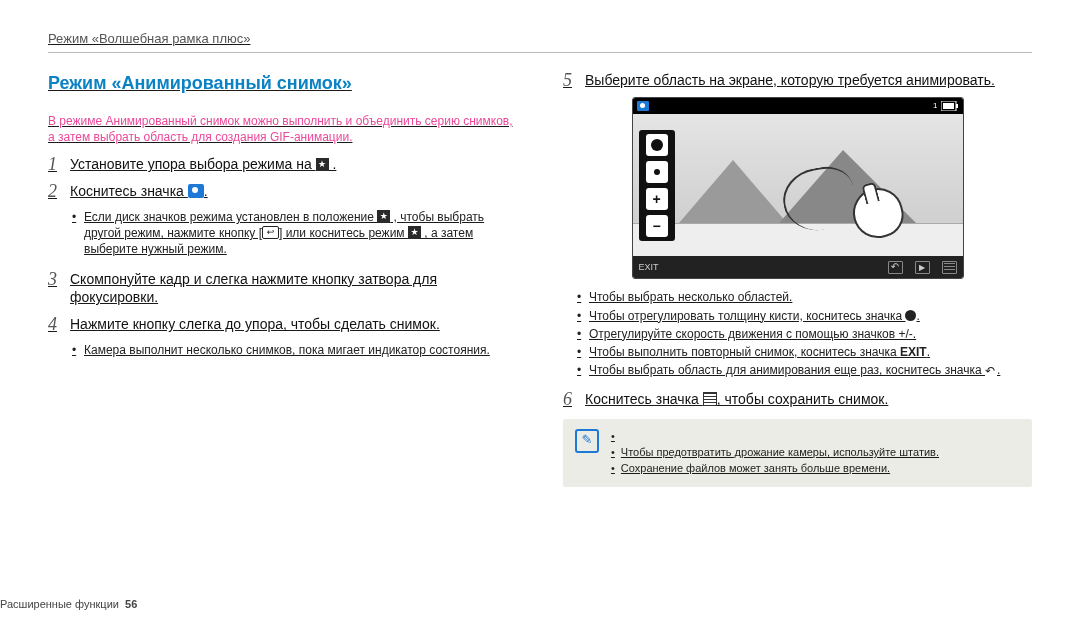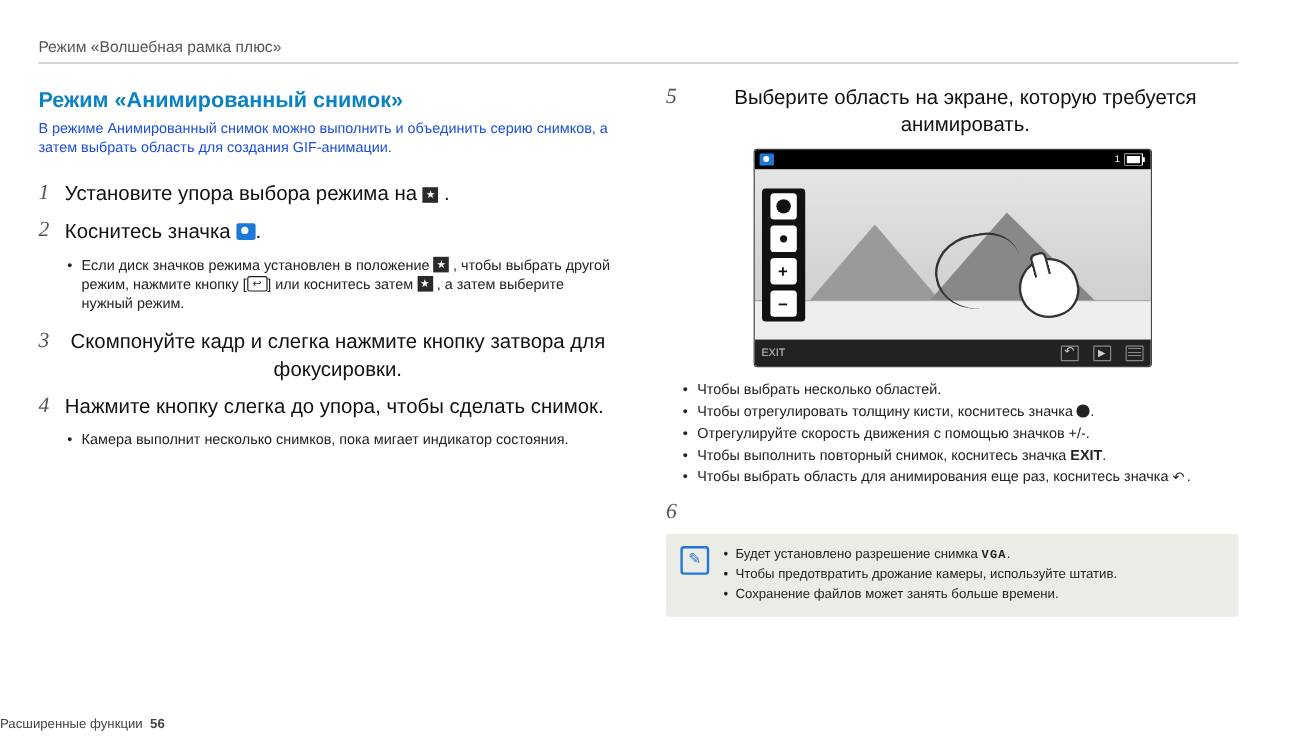--- a/index.html
+++ b/index.html
@@ -8,63 +8,64 @@
     width:1080px;
     height:630px;
     background:#fff;
     font-family:"Segoe UI",Arial,sans-serif;
     color:#1a1a1a;
     font-size:13px;
     line-height:1.35;
     position:relative;
   }
   .page{
-    padding:30px 48px 0 32px;
+    padding:30px 48px 0 48px;
+    text-decoration:underline;
   }
   .breadcrumb{
     font-size:13px;
     color:#555;
     margin-bottom:4px;
   }
   .rule{
     height:1px;
     background:#bbb;
     margin-bottom:18px;
   }
   .cols{
     display:flex;
     gap:46px;
   }
   .col{flex:1;min-width:0;}
   .heading{
     color:#0b82c4;
     font-weight:600;
     font-size:18px;
-    margin-bottom:4px;
+    margin-bottom:18px;
   }
   .intro{
     font-size:12px;
-    color:#1d4ed8;
-    margin-bottom:20px;
+    color:#ec4899;
+    margin-bottom:10px;
   }
   .step{
     display:flex;
     align-items:flex-start;
     gap:8px;
     margin-bottom:8px;
   }
   .stepnum{
     font-style:italic;
     font-family:Georgia,"Times New Roman",serif;
     font-size:18px;
     color:#555;
     line-height:1;
     min-width:14px;
   }
-  .steptext{font-size:17px;color:#111;text-align:center;}
+  .steptext{font-size:14px;color:#111;}
   .sublist{
     margin:2px 0 12px 24px;
     font-size:12px;
     color:#222;
   }
   .sublist .item{
     display:flex;
     gap:6px;
     margin-bottom:2px;
   }
@@ -300,21 +301,21 @@
       <div class="step">
         <div class="stepnum">2</div>
         <div class="steptext">
           <span>Коснитесь значка </span><span class="icon-photo"></span><span>.</span>
         </div>
       </div>
       <div class="sublist">
         <div class="item">
           <div class="dot">•</div>
           <div>
-            <span>Если диск значков режима установлен в положение </span><span class="icon-star"></span><span> , чтобы выбрать другой режим, нажмите кнопку [</span><span class="icon-back"></span><span>] или коснитесь затем </span><span class="icon-star"></span><span> , а затем выберите нужный режим.</span>
+            <span>Если диск значков режима установлен в положение </span><span class="icon-star"></span><span> , чтобы выбрать другой режим, нажмите кнопку [</span><span class="icon-back"></span><span>] или коснитесь режим </span><span class="icon-star"></span><span> , а затем выберите нужный режим.</span>
           </div>
         </div>
       </div>
 
       <div class="step">
         <div class="stepnum">3</div>
         <div class="steptext">Скомпонуйте кадр и слегка нажмите кнопку затвора для фокусировки.</div>
       </div>
 
       <div class="step">
@@ -389,28 +390,30 @@
             <div><span>Чтобы выполнить повторный снимок, коснитесь значка </span><b>EXIT</b><span>.</span></div>
           </div>
         <div class="item">
             <div class="dot">•</div>
             <div><span>Чтобы выбрать область для анимирования еще раз, коснитесь значка </span><span class="icon-undo-sm"></span><span>.</span></div>
           </div>
       </div>
 
       <div class="step">
         <div class="stepnum">6</div>
+        <div class="steptext">
+          <span>Коснитесь значка </span><span class="icon-save"></span><span>, чтобы сохранить снимок.</span>
+        </div>
       </div>
 
       <div class="notebox">
         <div class="nicon"></div>
         <div class="ncontent">
           <div class="item">
               <div>•</div>
-              <div><span>Будет установлено разрешение снимка </span><span class="vga">VGA</span><span>.</span></div>
             </div>
           <div class="item">
               <div>•</div>
               <div>Чтобы предотвратить дрожание камеры, используйте штатив.</div>
             </div>
           <div class="item">
               <div>•</div>
               <div>Сохранение файлов может занять больше времени.</div>
             </div>
         </div>

